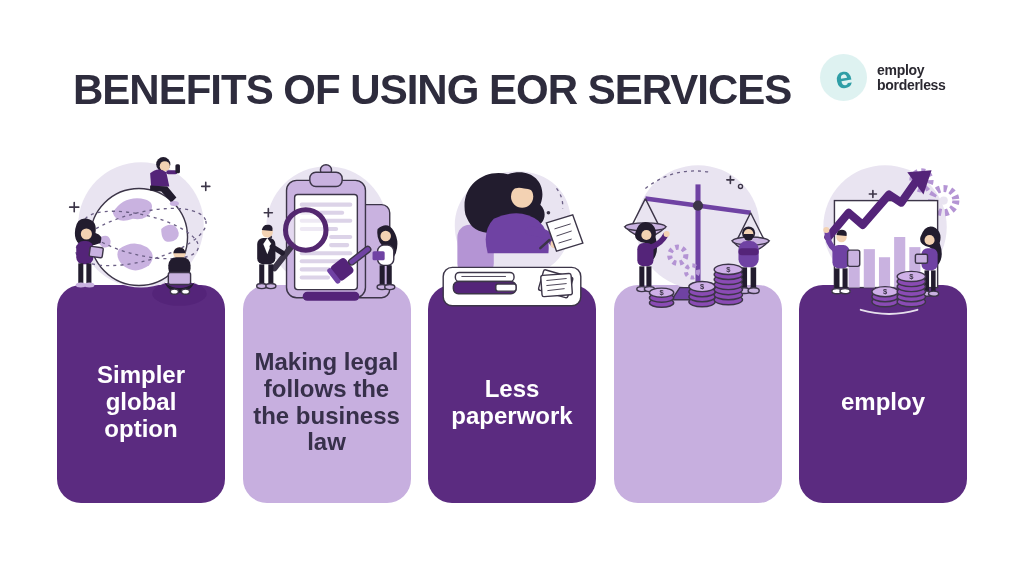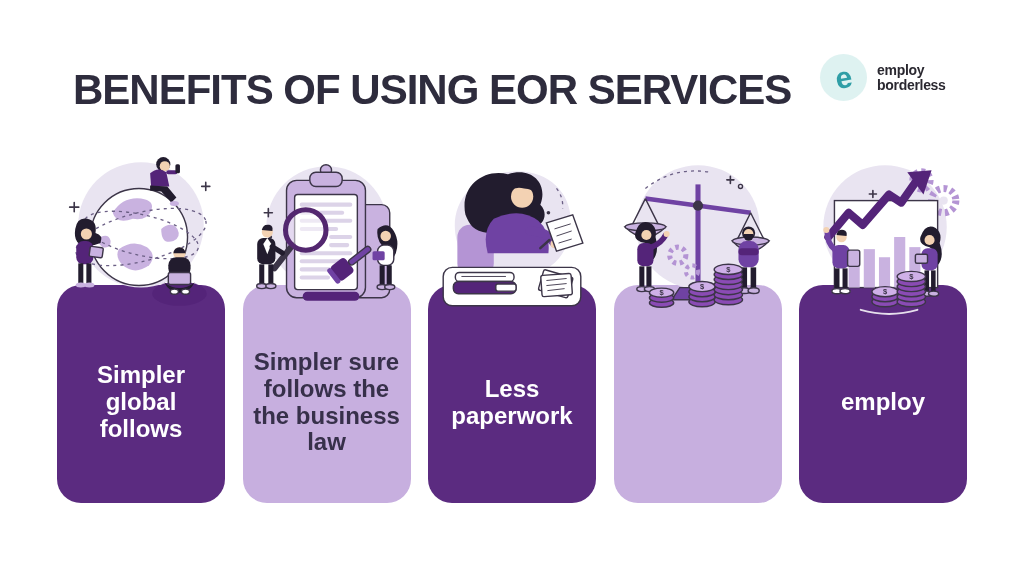--- a/index.html
+++ b/index.html
@@ -129,21 +129,21 @@
         <rect x="-11" y="-8" width="22" height="19" rx="8" class="f-hair"></rect>
         <rect x="-11" y="7" width="22" height="12" rx="2" class="f-lav s-ink"></rect>
         <path class="f-hair" d="M-15,17 Q0,28 15,17 Q10,27 0,27 Q-10,27 -15,17 Z"></path>
         <ellipse cx="-5" cy="26" rx="4" ry="2.5" class="f-white s-ink"></ellipse>
         <ellipse cx="6" cy="26" rx="4" ry="2.5" class="f-white s-ink"></ellipse>
       </g>
     </svg>
     <div class="card-label on-dark">
       <span>Simpler</span>
       <span>global</span>
-      <span>follows</span>
+      <span>option</span>
     </div>
   </section>
 
   <section class="column">
     <div class="card light"></div>
     <svg class="illus" viewBox="0 0 160 170">
       <circle cx="80" cy="76" r="60" class="f-blob"></circle>
       <path class="spark" d="M22,58 v8 M18,62 h8"></path>
       <circle cx="20" cy="76" r="1.8" class="f-ink"></circle>
       <circle cx="24" cy="86" r="1.8" class="f-ink"></circle>
@@ -191,21 +191,21 @@
         <circle cx="0" cy="-13" r="5.2" class="f-skin"></circle>
         <rect x="-8" y="-4" width="16" height="20" rx="6" class="f-white s-ink"></rect>
         <rect x="-13" y="2" width="12" height="9" rx="1.5" class="f-pur"></rect>
         <rect x="-6" y="16" width="5" height="20" class="f-hair"></rect>
         <rect x="1" y="16" width="5" height="20" class="f-hair"></rect>
         <ellipse cx="-3.5" cy="37.5" rx="5" ry="2.5" class="f-lav s-ink"></ellipse>
         <ellipse cx="4" cy="37.5" rx="5" ry="2.5" class="f-lav s-ink"></ellipse>
       </g>
     </svg>
     <div class="card-label on-light">
-      <span>Simpler sure</span>
+      <span>Making legal</span>
       <span>follows the</span>
       <span>the business</span>
       <span>law</span>
     </div>
   </section>
 
   <section class="column">
     <div class="card dark"></div>
     <svg class="illus" viewBox="0 0 160 170">
       <path class="f-blob" d="M26,92 C16,58 36,28 74,22 C112,16 140,40 138,74 C137,102 120,122 90,124 L44,124 C32,116 28,104 26,92 Z"></path>

